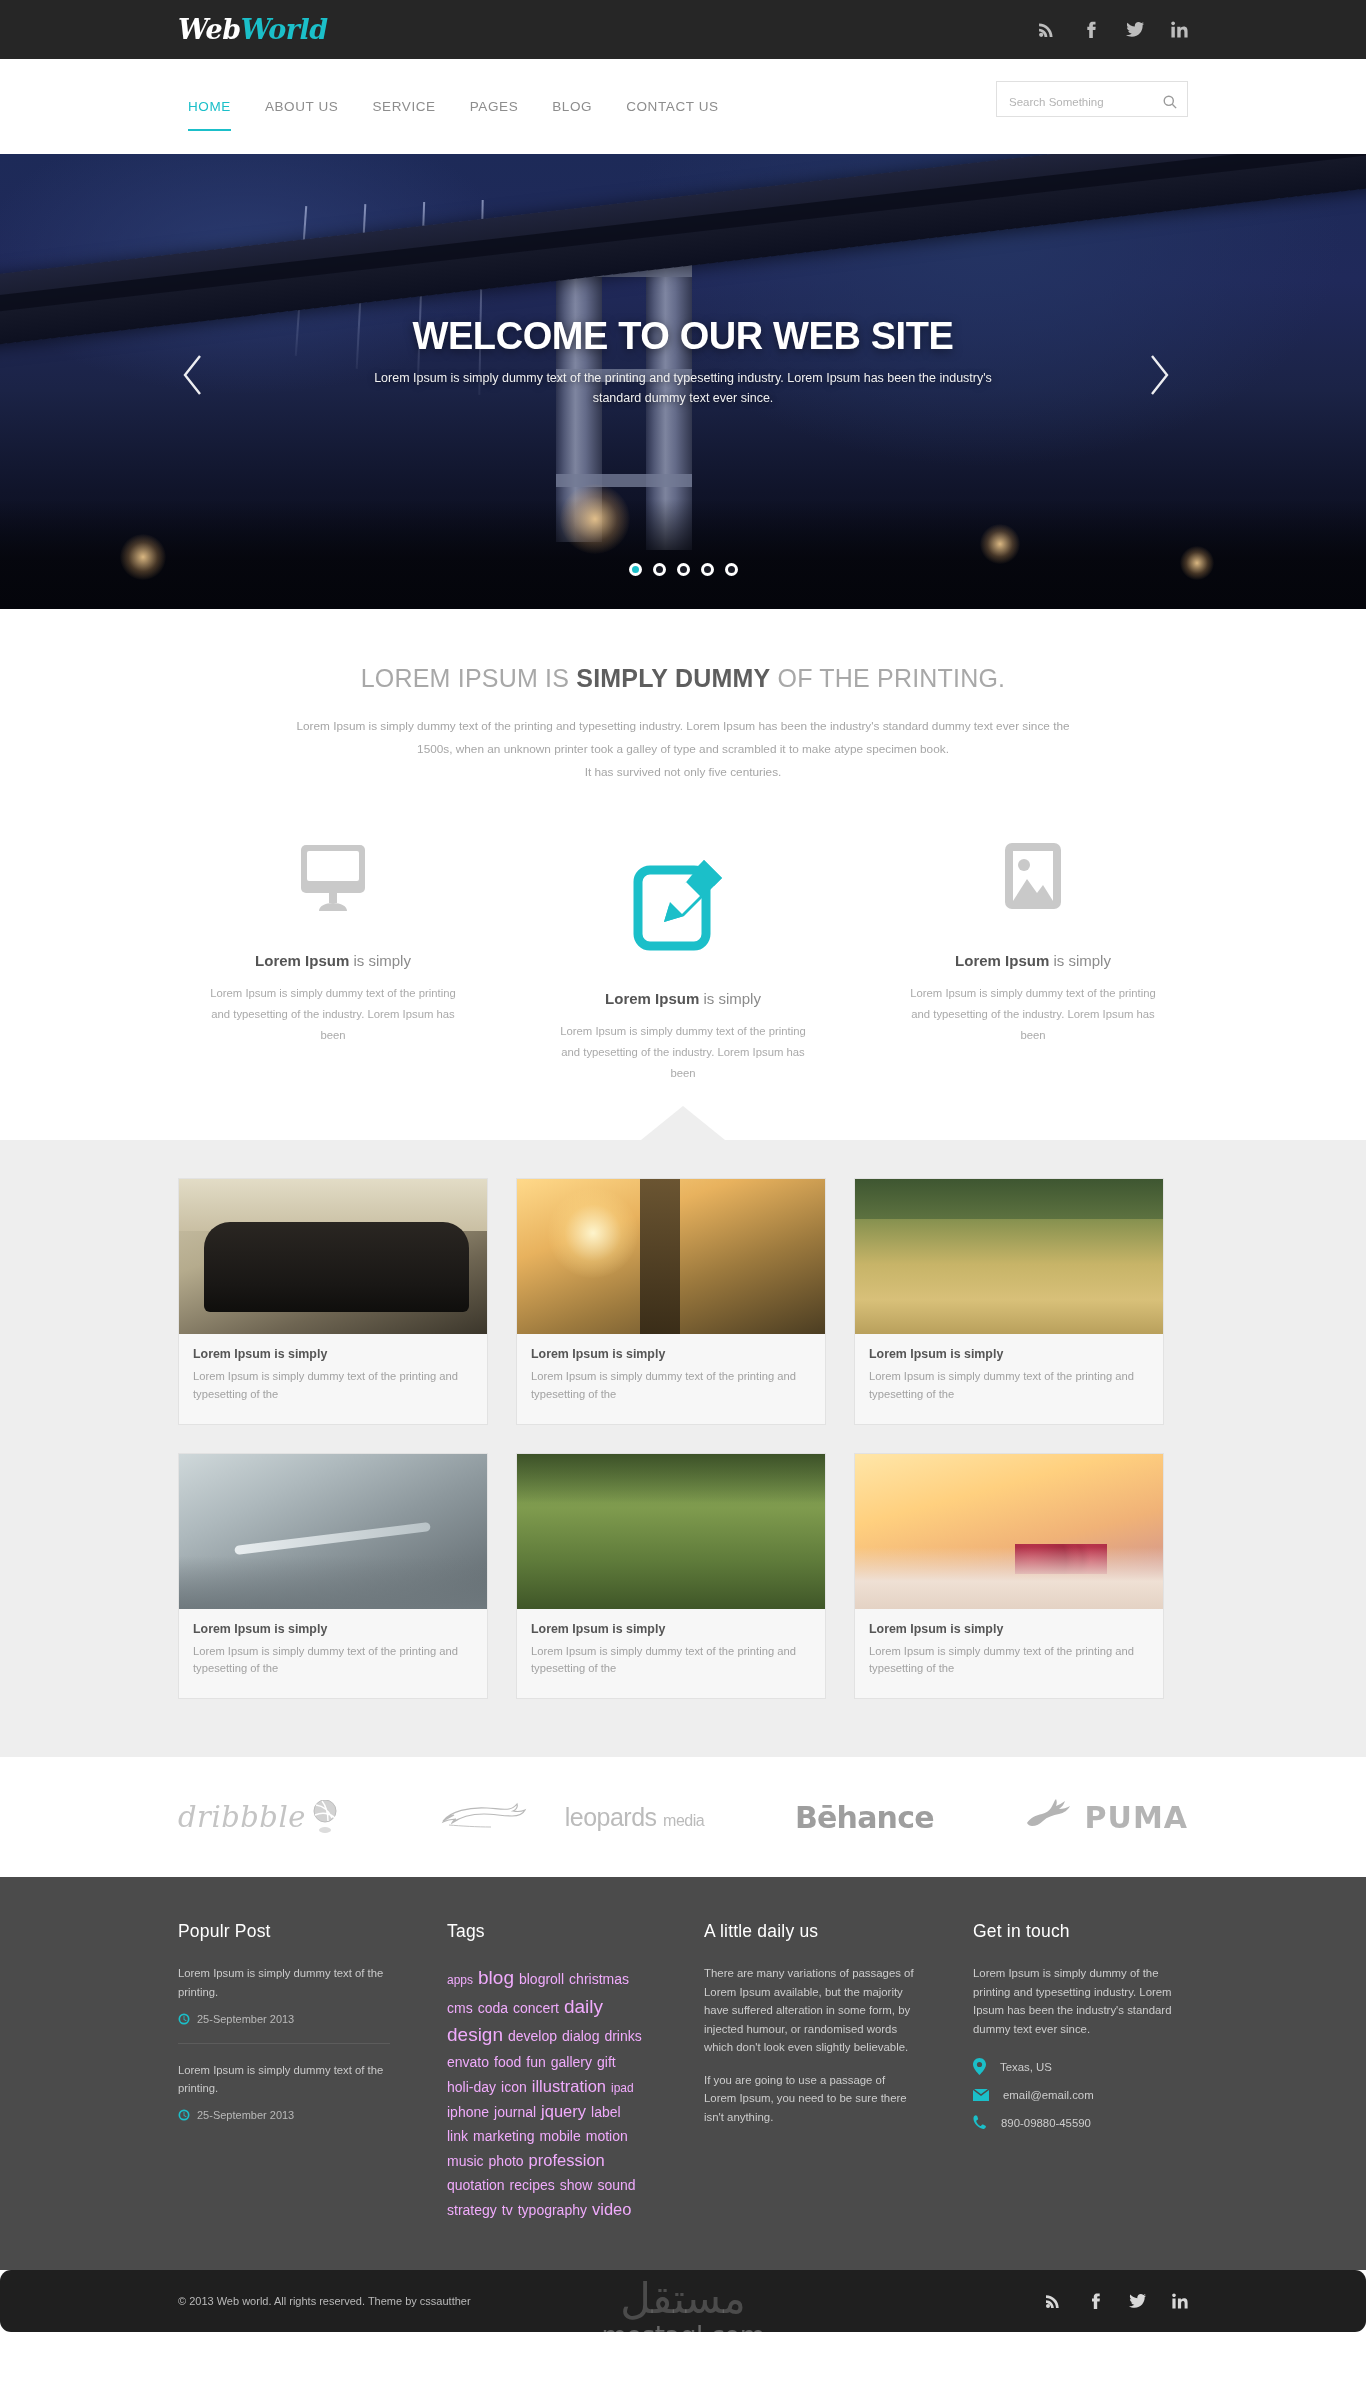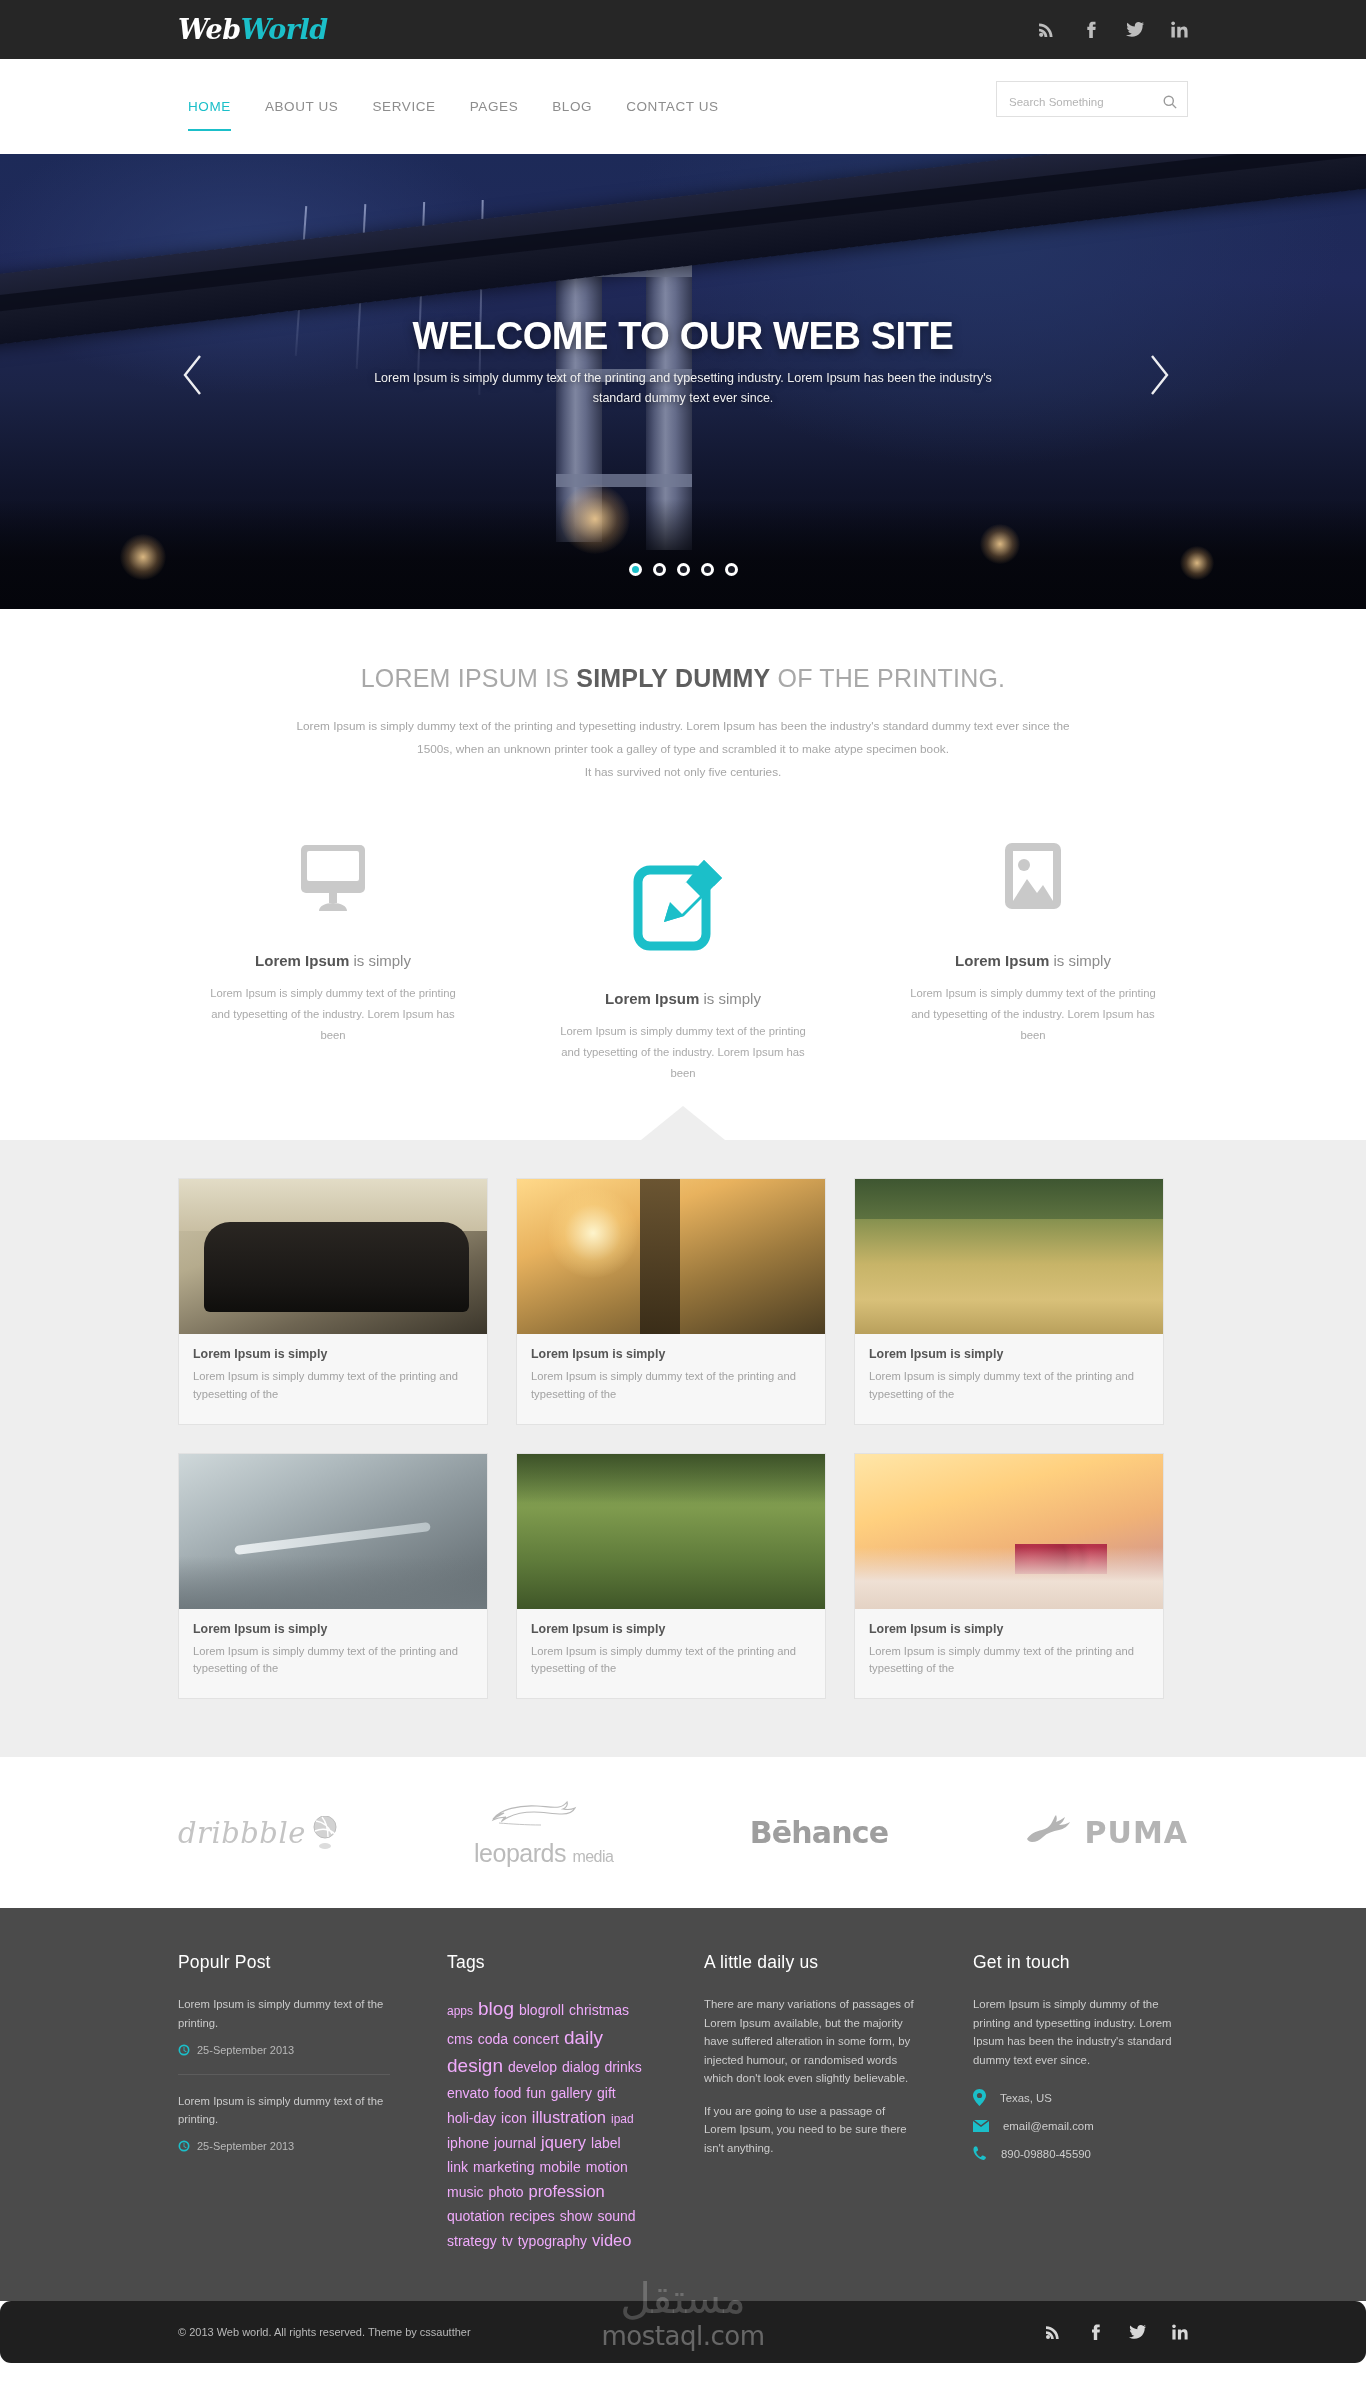--- a/index.html
+++ b/index.html
@@ -295,21 +295,21 @@
   }
 
   
   .brands { background: #fff; padding: 40px 0 40px 0; }
   .brands .container { display: flex; align-items: center; justify-content: space-between; }
   .brand { color: #c0c0c0; display: flex; align-items: center; gap: 6px; }
   .brand-dribbble {
     font-family: "DejaVu Serif", serif;
     font-style: italic; font-size: 29px; color: #c4c4c4; letter-spacing: 0.5px;
   }
-  .brand-leopards { display: flex; flex-direction: column; align-items: center; }
+  .brand-leopards { display: flex; flex-direction: row; align-items: center; }
   .brand-leopards .lp-name { font-size: 25px; color: #9c9c9c; letter-spacing: -0.5px; }
   .brand-leopards .lp-name span { font-size: 16px; color: #bbb; }
   .brand-behance {
     font-family: "DejaVu Sans", sans-serif;
     font-weight: bold; font-size: 30px; color: #9e9e9e; letter-spacing: -0.8px;
   }
   .brand-puma {
     font-family: "DejaVu Sans", sans-serif;
     font-weight: bold; font-size: 30px; color: #b4b4b4; letter-spacing: 1px;
   }

